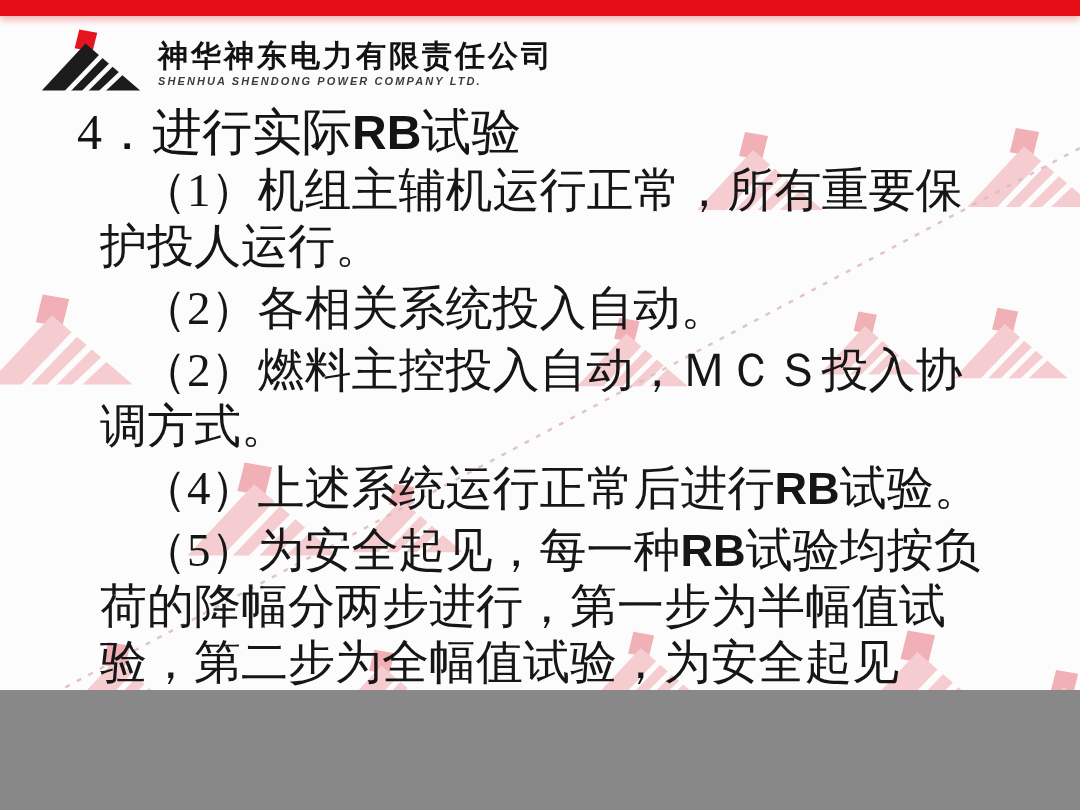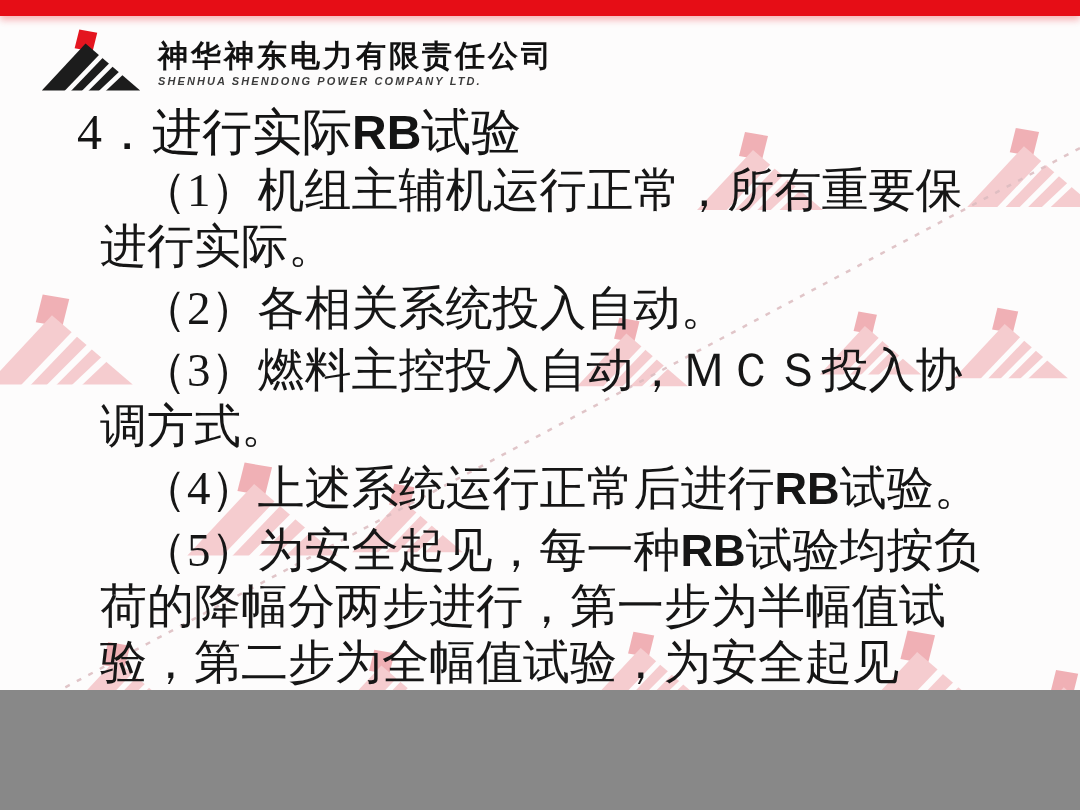--- a/index.html
+++ b/index.html
@@ -204,27 +204,27 @@
       <div class="brand-cn">神华神东电力有限责任公司</div>
       <div class="brand-en">SHENHUA SHENDONG POWER COMPANY LTD.</div>
     </div>
   </header>
 
   <h1 class="title" id="title"><span>4．进行实际</span><span class="rb">RB</span><span>试验</span></h1>
 
   <main class="body" id="body">
       <div class="para">
         <div class="line first"><span>（1）机组主辅机运行正常，所有重要保</span></div>
-        <div class="line"><span>进行实际。</span></div>
+        <div class="line"><span>护投人运行。</span></div>
       </div>
       <div class="para">
         <div class="line first"><span>（2）各相关系统投入自动。</span></div>
       </div>
       <div class="para">
-        <div class="line first"><span>（3）燃料主控投入自动，ＭＣＳ投入协</span></div>
+        <div class="line first"><span>（2）燃料主控投入自动，ＭＣＳ投入协</span></div>
         <div class="line"><span>调方式。</span></div>
       </div>
       <div class="para">
         <div class="line first"><span>（4）上述系统运行正常后进行</span><span class="rb">RB</span><span>试验。</span></div>
       </div>
       <div class="para">
         <div class="line first"><span>（5）为安全起见，每一种</span><span class="rb">RB</span><span>试验均按负</span></div>
         <div class="line"><span>荷的降幅分两步进行，第一步为半幅值试</span></div>
         <div class="line"><span>验，第二步为全幅值试验，为安全起见</span></div>
         <div class="line"><span>再进行第二步。</span></div>

